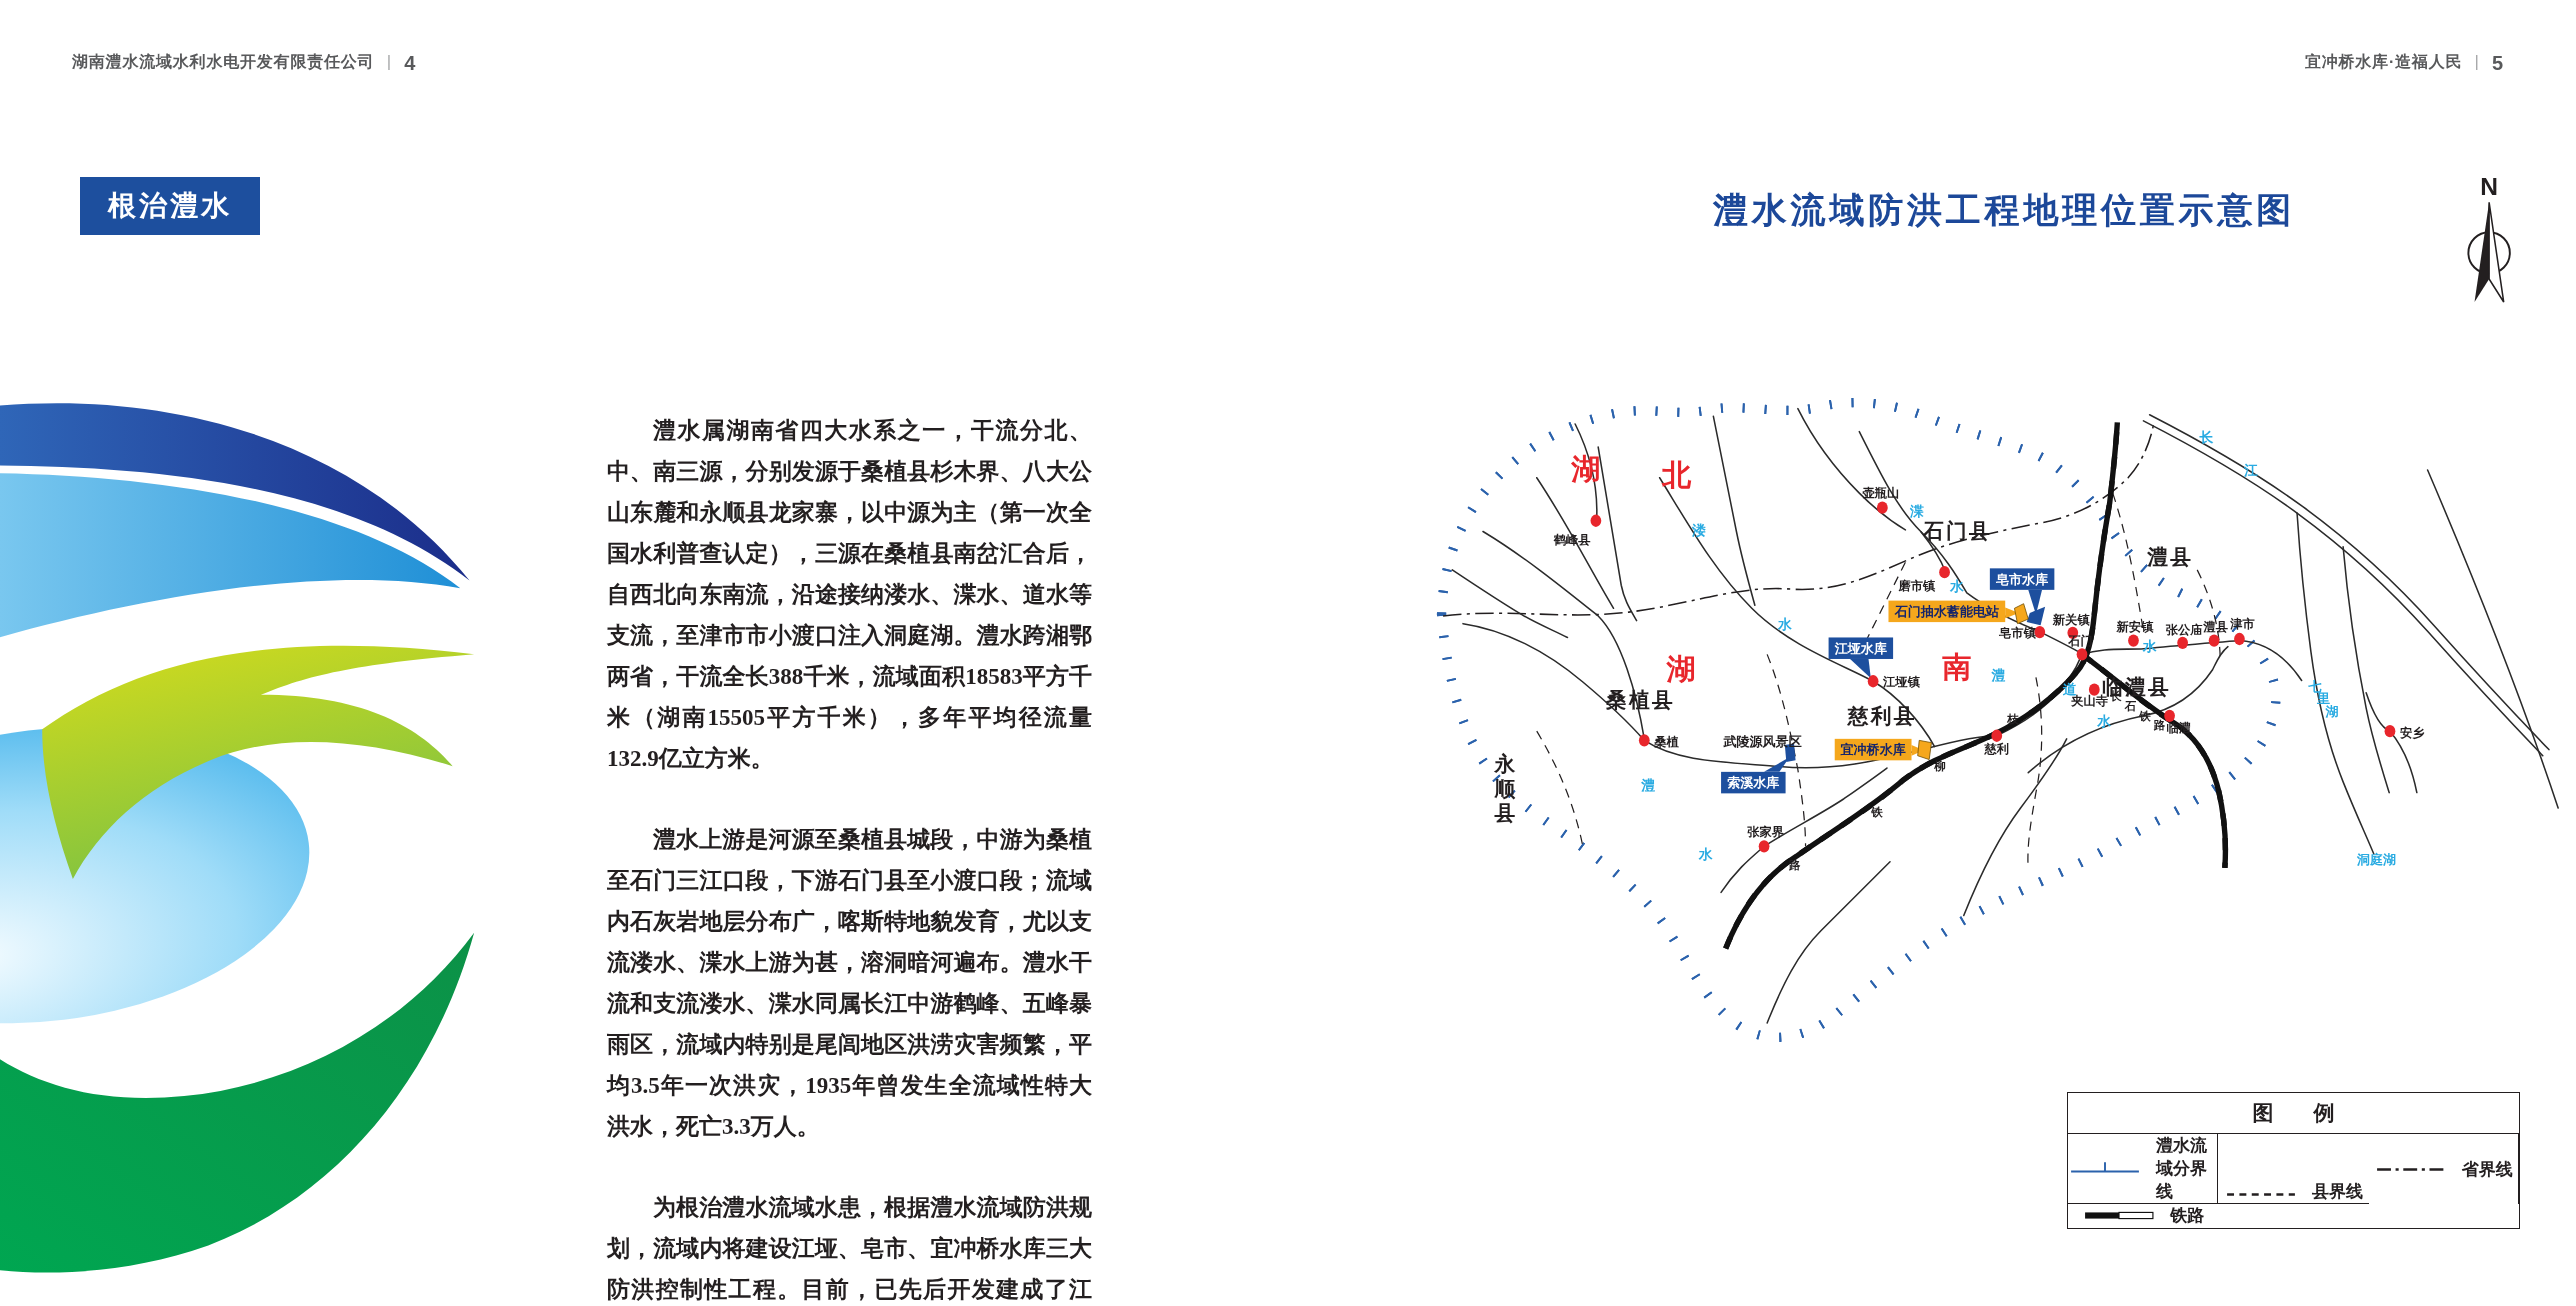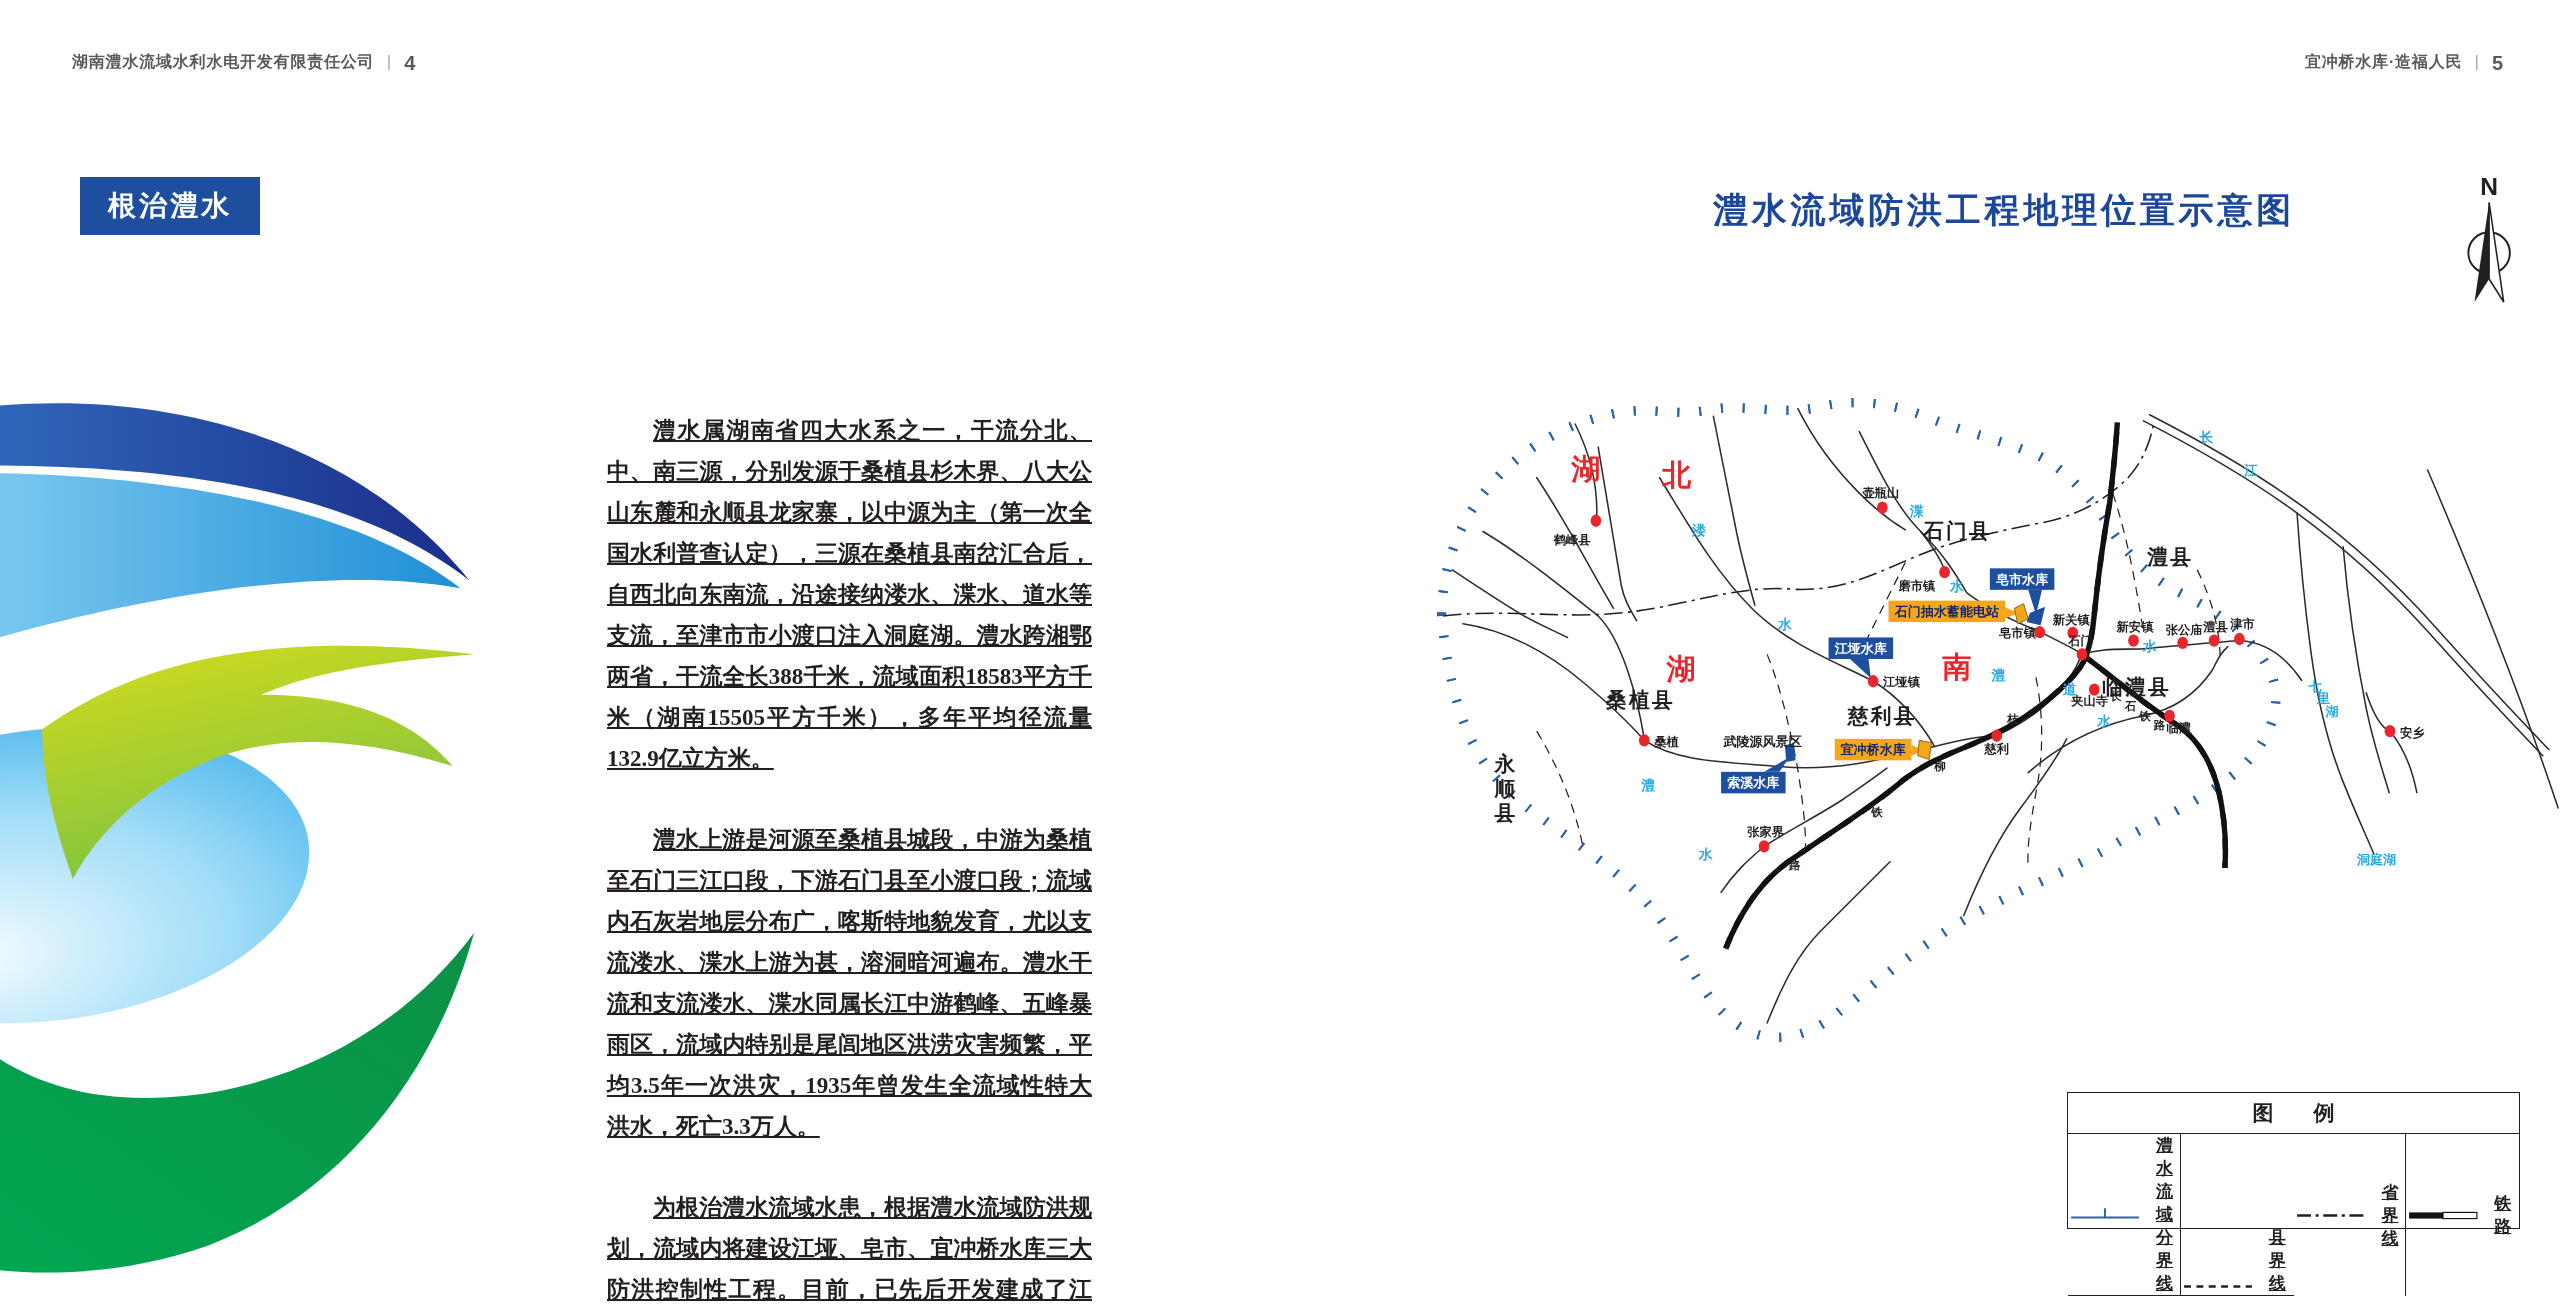--- a/index.html
+++ b/index.html
@@ -18,21 +18,21 @@
   
   .section-title{
     position:absolute;left:80px;top:177px;background:#1d4f9e;color:#ffffff;
     font-size:28px;font-weight:bold;padding:10px 28px;letter-spacing:3.1px;
   }
   .body-text{
     position:absolute;left:607px;top:410px;width:485px;
     font-family:"Liberation Serif", serif;font-size:23px;line-height:41px;
     text-align:justify;font-weight:600;color:#231f20;
   }
-  .body-text p{margin:0 0 40px 0;text-indent:2em;text-decoration:underline;}
+  .body-text p{margin:0 0 40px 0;text-indent:2em;}
 
   
   .logo{position:absolute;left:0;top:399px;width:491px;height:907px;}
 
   
   .map-title{
     position:absolute;left:1597px;top:187px;width:814px;text-align:center;
     color:#1c4899;font-size:35px;font-weight:bold;letter-spacing:3.8px;
   }
   .compass{position:absolute;left:2453px;top:170px;width:73px;height:142px;}
@@ -51,21 +51,21 @@
   .resv-blue-text{fill:#ffffff;font-size:17px;font-weight:bold;}
   .resv-orange-box{fill:#f5a71c;}
   .resv-orange-text{fill:#15256b;font-size:17px;font-weight:bold;}
 
   
   .legend{position:absolute;left:2067px;top:1092px;width:453px;height:137px;
     border:1.5px solid #231f20;background:#fff;box-sizing:border-box;}
   .legend-title{height:40px;border-bottom:1.5px solid #231f20;display:flex;
     align-items:center;justify-content:center;font-size:21px;font-weight:bold;
     letter-spacing:17px;color:#231f20;text-indent:17px;}
-  .legend-grid{display:grid;grid-template-columns:1fr 1fr 1fr 1fr;grid-template-rows:1fr 1fr;height:92px;text-decoration:underline;}
+  .legend-grid{display:grid;grid-template-columns:1fr 1fr 1fr;grid-template-rows:1fr 1fr;height:92px;}
   .legend-cell{display:flex;align-items:center;justify-content:center;gap:14px;
     font-size:17px;font-weight:bold;color:#231f20;box-sizing:border-box;}
   .legend-cell.c1{border-right:1.5px solid #231f20;border-bottom:1.5px solid #231f20;}
   .legend-cell.c2{border-bottom:1.5px solid #231f20;align-items:flex-end;}
   .legend-cell.c3{border-right:1.5px solid #231f20;}
   .legend-symbol{flex:0 0 auto;}
 </style>
 </head>
 <body>
 

